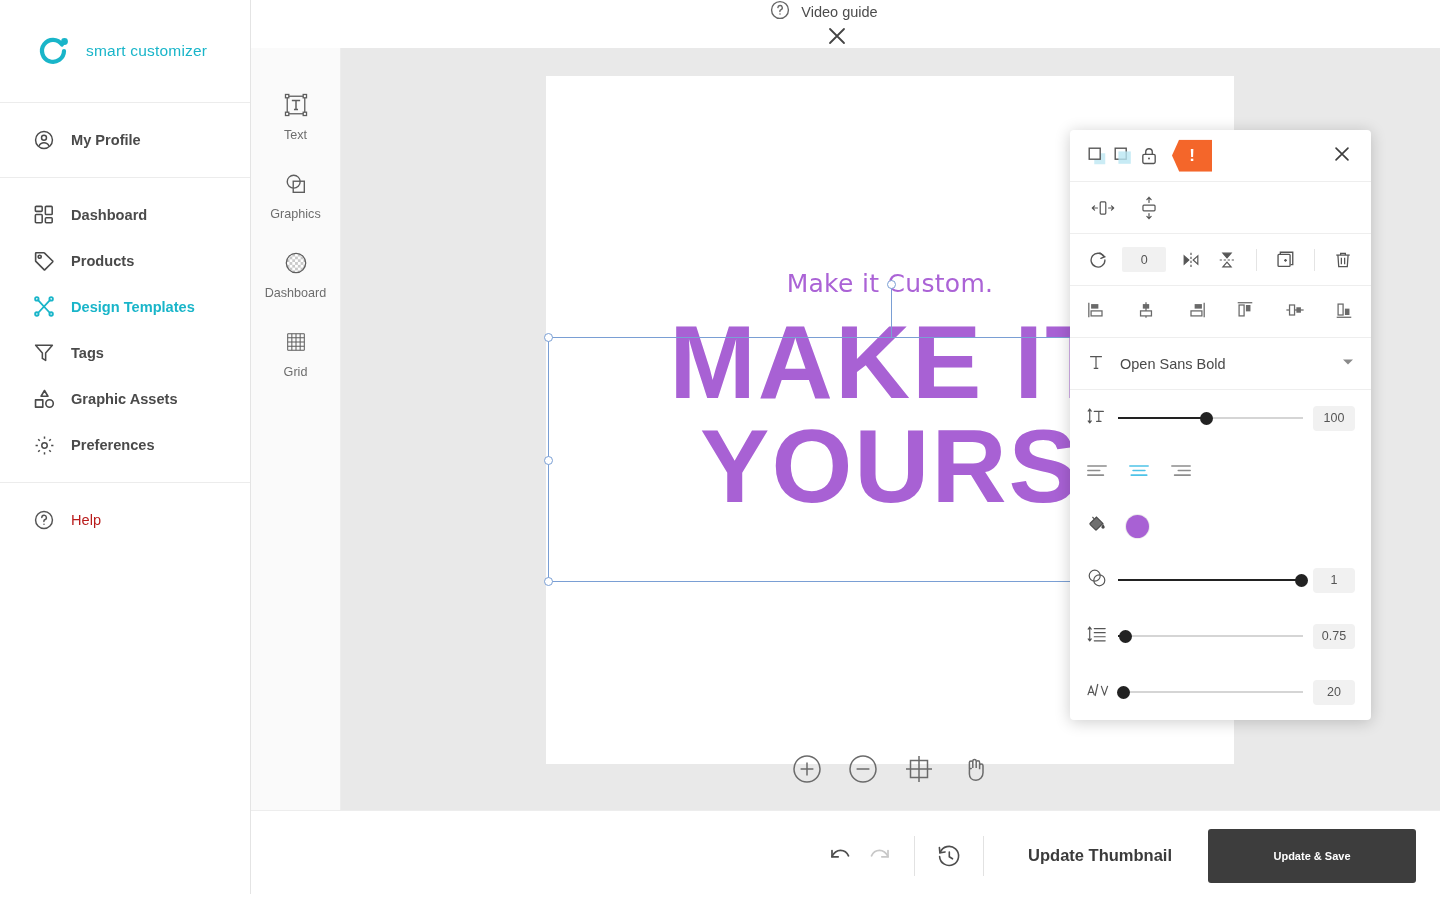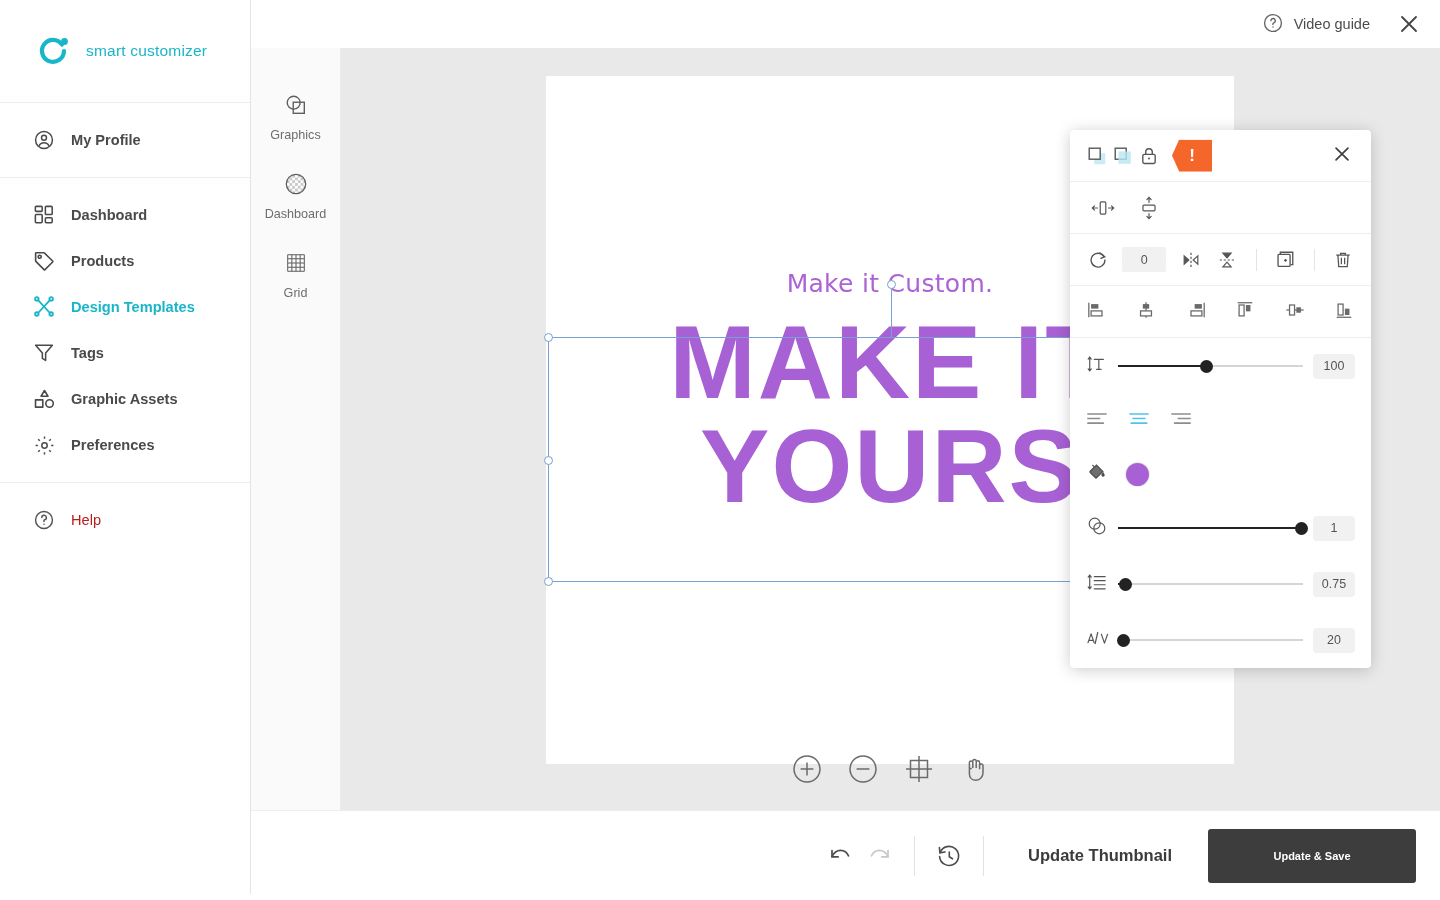--- a/index.html
+++ b/index.html
@@ -38,21 +38,21 @@
   }
   .nav-item .ico svg { display: block; }
   .nav-item.active { color: #19b5c9; }
   .nav-item.help { font-weight: 400; color: #b91c1c; }
 
   
   .main { flex: 1; position: relative; height: 900px; background: #fff; }
 
   .topbar {
     height: 48px; display: flex; align-items: center;
-    justify-content: flex-end; padding-right: 18px; background: #fff;
+    justify-content: flex-end; padding-right: 18px; background: #fff; flex-direction: column;
   }
   .vg {
     display: flex; align-items: center; gap: 10px; cursor: pointer;
     color: #4c4c4c; font-size: 14.5px; margin-right: 26px;
   }
   .close-x { cursor: pointer; width: 26px; height: 26px;
     display: flex; align-items: center; justify-content: center; }
 
   .workspace { display: flex; height: 762px; }
 
@@ -316,20 +316,33 @@
       <div class="close-x">
         <svg width="24" height="24" viewBox="0 0 24 24" stroke="#444" stroke-width="1.8" stroke-linecap="round">
           <path d="M5 5 19 19M19 5 5 19"></path>
         </svg>
       </div>
     </div>
 
     <div class="workspace">
 
       <div class="toolrail">
+        <div class="tool">
+          <span>
+            <svg width="24" height="24" viewBox="0 0 26 26" fill="none" stroke="#5e5e5e" stroke-width="1.4">
+              <rect x="3.5" y="3.5" width="19" height="19"></rect>
+              <path d="M8.5 8.2h9M13 8.2v9.6M10.8 17.8h4.4" stroke-width="1.6"></path>
+              <rect x="1.6" y="1.6" width="3.6" height="3.6" fill="#fff"></rect>
+              <rect x="20.8" y="1.6" width="3.6" height="3.6" fill="#fff"></rect>
+              <rect x="1.6" y="20.8" width="3.6" height="3.6" fill="#fff"></rect>
+              <rect x="20.8" y="20.8" width="3.6" height="3.6" fill="#fff"></rect>
+            </svg>
+          </span>
+          <span class="lbl">Text</span>
+        </div>
 
         <div class="tool">
           <span>
             <svg width="24" height="24" viewBox="0 0 26 26" fill="none" stroke="#5e5e5e" stroke-width="1.5">
               <circle cx="10.5" cy="10.5" r="7"></circle>
               <rect x="10" y="10" width="12" height="12"></rect>
             </svg>
           </span>
           <span class="lbl">Graphics</span>
         </div>
@@ -530,20 +543,33 @@
         </div>
         <div class="align-ico">
           <svg width="22" height="20" viewBox="0 0 24 22" fill="none" stroke="#6a6a6a" stroke-width="1.4">
             <path d="M4 19h16"></path>
             <rect x="5.5" y="4.5" width="5.5" height="12"></rect>
             <rect x="13" y="9.5" width="5" height="7" fill="#6a6a6a" stroke="none"></rect>
           </svg>
         </div>
       </div>
 
+      <div class="prow font">
+        <span>
+          <svg width="20" height="20" viewBox="0 0 22 22" fill="none" stroke="#555" stroke-width="1.3">
+            <path d="M4.5 5h13M11 5v13M8.5 18h5"></path>
+          </svg>
+        </span>
+        <span class="fontname">Open Sans Bold</span>
+        <span class="caret">
+          <svg width="14" height="14" viewBox="0 0 14 14">
+              <path d="M2 4.5 7 9.5 12 4.5z" fill="#8a8a8a"></path>
+            </svg>
+        </span>
+      </div>
 
       <div class="prow slider">
         <span>
           <svg width="22" height="20" viewBox="0 0 24 22" fill="none" stroke="#555" stroke-width="1.3" stroke-linecap="round">
             <path d="M4 3.5v15M4 3.5 2.3 5.6M4 3.5l1.7 2.1M4 18.5 2.3 16.4M4 18.5l1.7-2.1"></path>
             <path d="M9 6h10M14 6v11M11.6 17h4.8"></path>
           </svg>
         </span>
         <div class="slider-track">
           <div class="strack-bg"></div>

